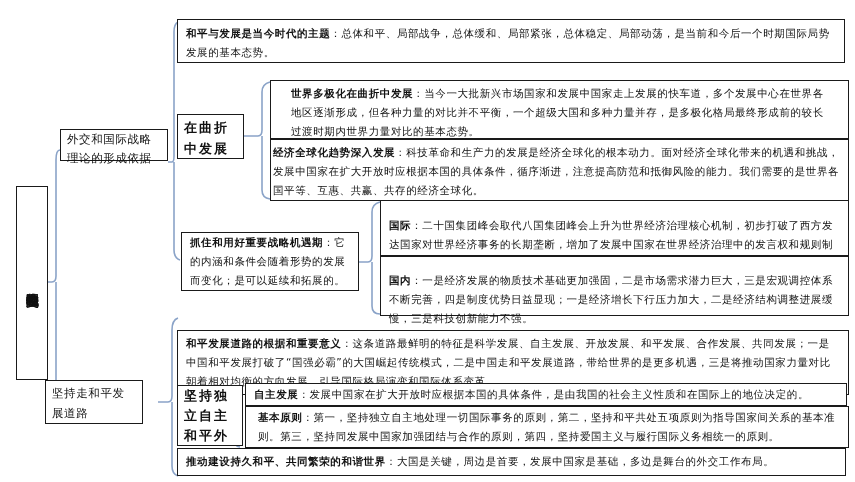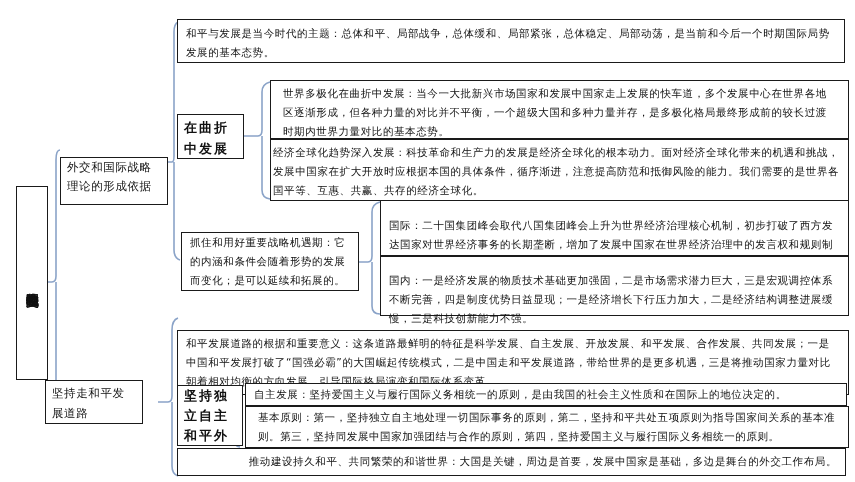--- a/index.html
+++ b/index.html
@@ -1,20 +1,20 @@
 <!DOCTYPE html>
 <html><head>
 <meta charset="utf-8">
 <style>
   html, body { margin: 0; padding: 0; background: #ffffff; }
   body { width: 855px; height: 482px; position: relative; overflow: hidden;
          font-family: "DejaVu Sans", "Liberation Sans", sans-serif; color: #111; }
   .box { position: absolute; border: 1.5px solid #1a1a1a; background: #fff; box-sizing: border-box;
          font-size: 10.5px; line-height: 19px; padding: 4px 8px; letter-spacing: 0.6px; }
-  .box b { font-weight: normal; }
+  .box b { font-weight: bold; }
   .root { writing-mode: vertical-rl; text-orientation: upright; font-size: 13px;
           display: flex; align-items: center; justify-content: center; padding: 0; letter-spacing: 0; line-height: 30px; }
   .mid { font-size: 11.5px; line-height: 20px; padding: 4px 6px; }
   .hdr { font-weight: bold; font-size: 13px; line-height: 21px; padding: 5px 6px; letter-spacing: 2px; }
   svg.links { position: absolute; left: 0; top: 0; width: 855px; height: 482px; pointer-events: none; }
   svg.links path { fill: none; stroke: #8aa3c8; stroke-width: 1.6; }
 </style>
 </head>
 <body>
 
@@ -30,33 +30,33 @@
 
   <path d="M158 402 L168 402 M168 402 Q172 402 172 396 L172 330 Q172 320 178 318 M172 402 L172 466 Q172 474 178 476"></path>
 
   <path d="M243 414 L238 414 M237 414 Q234 414 234 408 L234 390 Q234 384 240 383 M234 414 L234 440 Q234 446 240 447"></path>
 </svg>
 
 <div class="box root" style="left:16px; top:186px; width:32px; height:194px;">
   <span>中国特色社会主义外交和国际战略</span>
 </div>
 
-<div class="box mid" style="left:60px; top:157px; width:108px; height:48px; padding:0 6px; line-height:19px;">
+<div class="box mid" style="left:60px; top:129px; width:108px; height:32px; padding:0 6px; line-height:19px;">
   <span>外交和国际战略理论的形成依据</span>
 </div>
 
 <div class="box" style="left:177px; top:19px; width:668px; height:44px;">
   <b>和平与发展是当今时代的主题</b><span>：总体和平、局部战争，总体缓和、局部紧张，总体稳定、局部动荡，是当前和今后一个时期国际局势发展的基本态势。</span>
 </div>
 
 <div class="box hdr" style="left:177px; top:114px; width:67px; height:45px; padding:2px 6px;">
   <span>在曲折中发展</span>
 </div>
 
-<div class="box" style="left:270px; top:80px; width:579px; height:59px; padding:3px 12px;">
+<div class="box" style="left:270px; top:80px; width:579px; height:59px; padding:3px 20px;">
   <b>世界多极化在曲折中发展</b><span>：当今一大批新兴市场国家和发展中国家走上发展的快车道，多个发展中心在世界各地区逐渐形成，但各种力量的对比并不平衡，一个超级大国和多种力量并存，是多极化格局最终形成前的较长过渡时期内世界力量对比的基本态势。</span>
 </div>
 
 <div class="box" style="left:270px; top:139px; width:579px; height:62px; padding:3px 2px;">
   <b>经济全球化趋势深入发展</b><span>：科技革命和生产力的发展是经济全球化的根本动力。面对经济全球化带来的机遇和挑战，发展中国家在扩大开放时应根据本国的具体条件，循序渐进，注意提高防范和抵御风险的能力。我们需要的是世界各国平等、互惠、共赢、共存的经济全球化。</span>
 </div>
 
 <div class="box" style="left:181px; top:232px; width:178px; height:59px; padding:0 8px;">
   <b>抓住和用好重要战略机遇期</b><span>：它的内涵和条件会随着形势的发展而变化；是可以延续和拓展的。</span>
 </div>
@@ -75,22 +75,22 @@
 
 <div class="box" style="left:177px; top:330px; width:672px; height:65px; padding:3px 8px;">
   <b>和平发展道路的根据和重要意义</b><span>：这条道路最鲜明的特征是科学发展、自主发展、开放发展、和平发展、合作发展、共同发展；一是中国和平发展打破了“国强必霸”的大国崛起传统模式，二是中国走和平发展道路，带给世界的是更多机遇，三是将推动国家力量对比朝着相对均衡的方向发展，引导国际格局演变和国际体系变革。</span>
 </div>
 
 <div class="box hdr" style="left:177px; top:385px; width:66px; height:61px; padding:0 6px; line-height:20px;">
   <span>坚持独立自主和平外交政策</span>
 </div>
 
 <div class="box" style="left:245px; top:383px; width:602px; height:23px; padding:1px 8px;">
-  <b>自主发展</b><span>：坚持爱国主义与履行国际义务相统一的原则，是由我国的社会主义性质和在国际上的地位决定的。</span>
+  <b>自主发展</b><span>：发展中国家在扩大开放时应根据本国的具体条件，是由我国的社会主义性质和在国际上的地位决定的。</span>
 </div>
 
 <div class="box" style="left:245px; top:406px; width:604px; height:42px; padding:1px 12px;">
   <b>基本原则</b><span>：第一，坚持独立自主地处理一切国际事务的原则，第二，坚持和平共处五项原则为指导国家间关系的基本准则。第三，坚持同发展中国家加强团结与合作的原则，第四，坚持爱国主义与履行国际义务相统一的原则。</span>
 </div>
 
-<div class="box" style="left:177px; top:448px; width:669px; height:28px; padding:3px 8px;text-align:right;">
+<div class="box" style="left:177px; top:448px; width:669px; height:28px; padding:3px 8px;">
   <b>推动建设持久和平、共同繁荣的和谐世界</b><span>：大国是关键，周边是首要，发展中国家是基础，多边是舞台的外交工作布局。</span>
 </div>
 
 </body></html>

